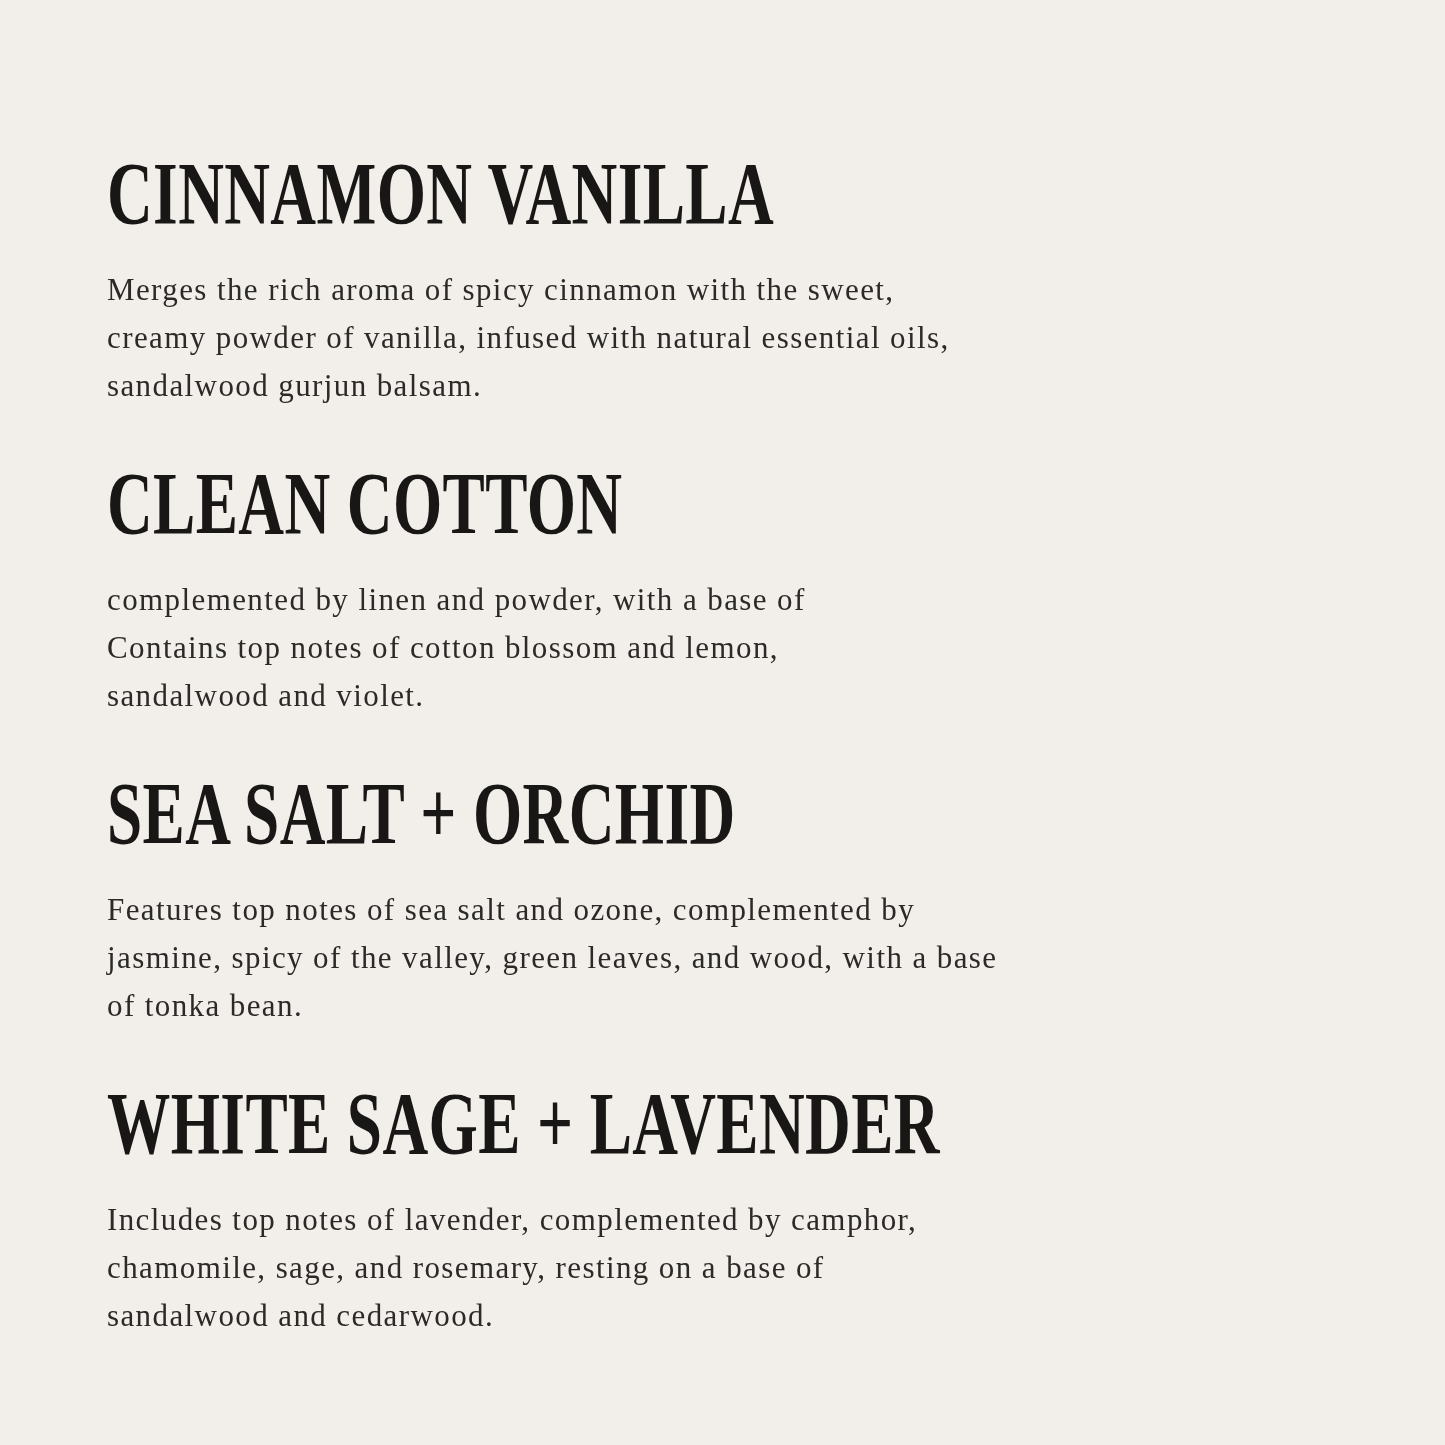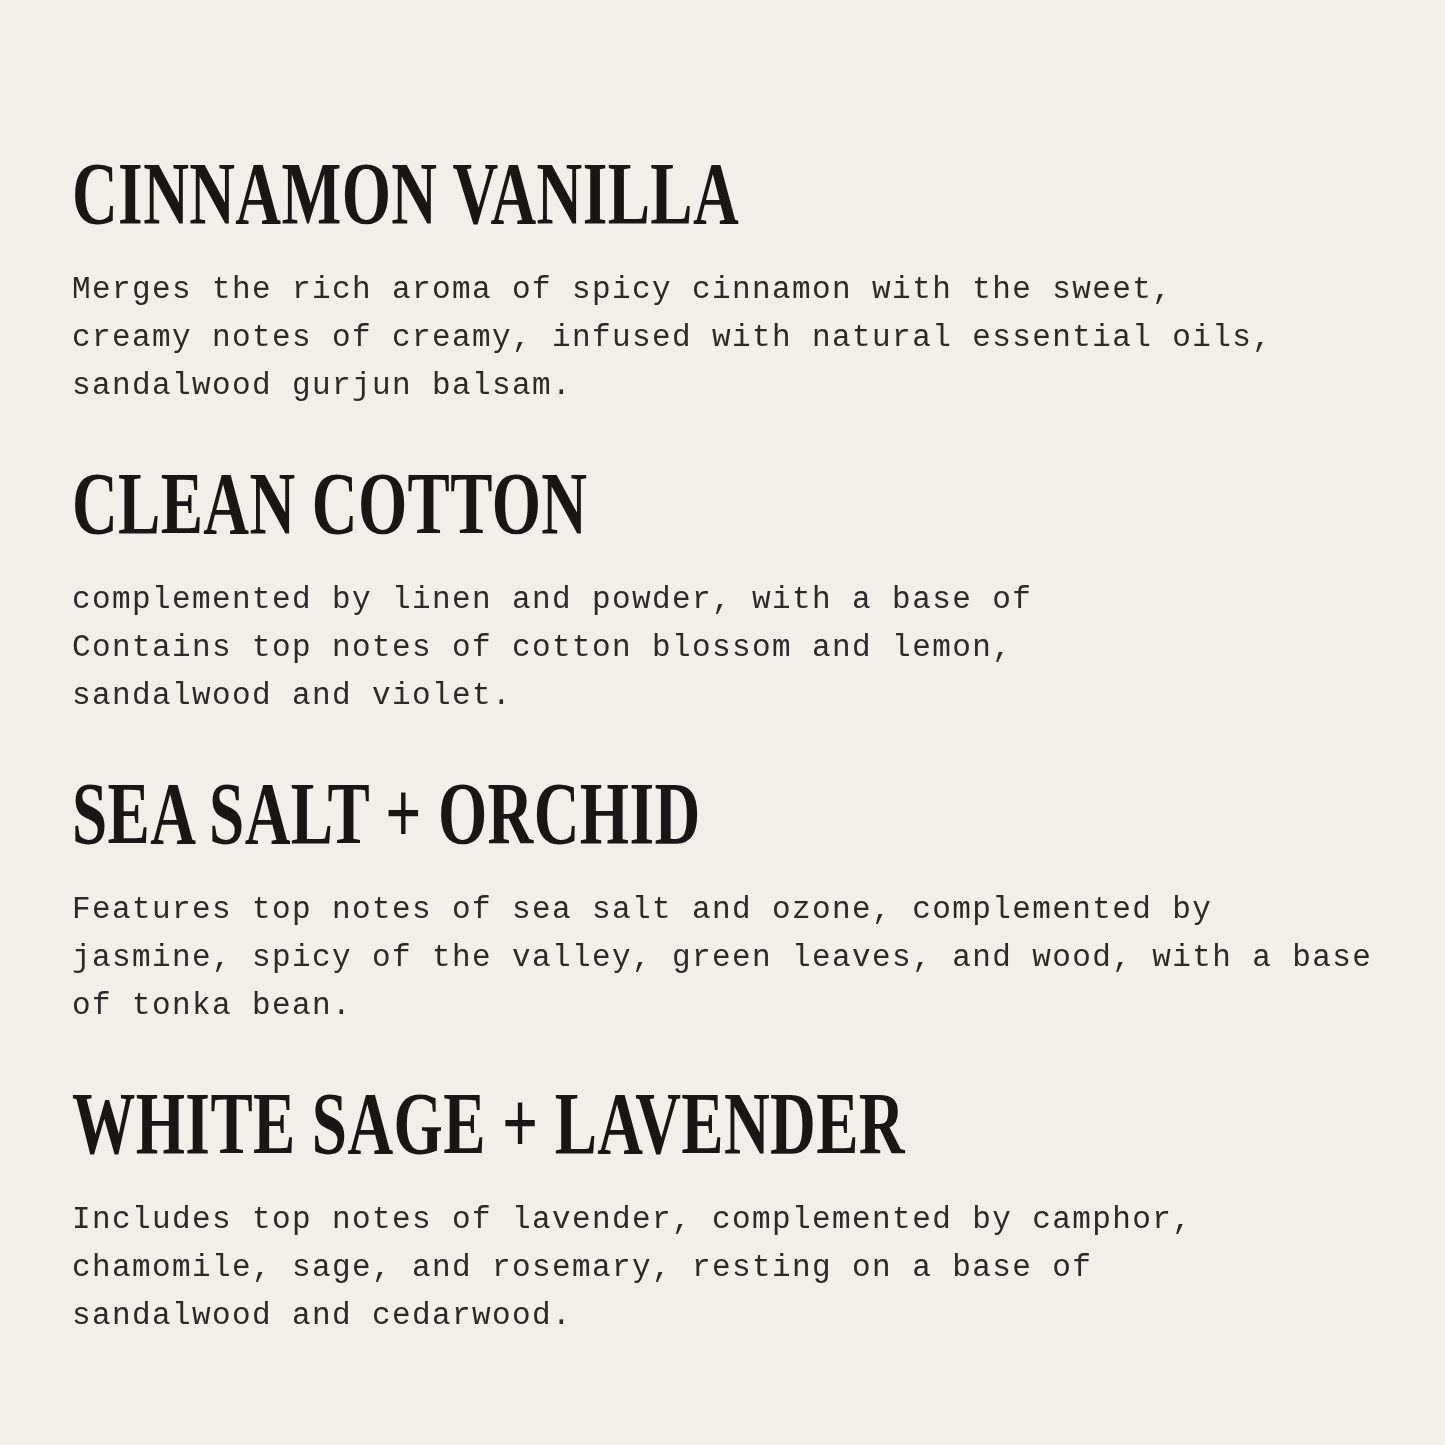--- a/index.html
+++ b/index.html
@@ -7,21 +7,21 @@
     padding: 0;
   }
   body {
     width: 1445px;
     height: 1445px;
     background: #F2EFEA;
     overflow: hidden;
     font-family: "Liberation Sans", sans-serif;
   }
   .content {
-    padding: 150px 145px 0 72px;
+    padding: 150px 145px 0 107px;
   }
   section.fragrance {
     margin-bottom: 50px;
   }
   h2.fragrance-title {
     margin: 0 0 28px 0;
     font-family: "Liberation Serif", "DejaVu Serif", serif;
     font-weight: 600;
     font-size: 88px;
     line-height: 1;
@@ -29,42 +29,42 @@
     white-space: nowrap;
   }
   h2.fragrance-title > span {
     display: inline-block;
     transform: scaleX(0.72);
     transform-origin: left center;
     letter-spacing: 0.5px;
   }
   .fragrance-description {
     margin: 0;
-    font-family: Liberation Mono, monospace;
+    font-family: Liberation Serif, serif;
     font-size: 31px;
     font-weight: 400;
     line-height: 48px;
     letter-spacing: 1.4px;
     color: #2B2A28;
   }
   .description-line {
     display: block;
     white-space: nowrap;
   }
 </style>
 </head>
 <body>
 
 <main class="content">
 
   <section class="fragrance">
     <h2 class="fragrance-title"><span>CINNAMON VANILLA</span></h2>
     <p class="fragrance-description">
       <span class="description-line">Merges the rich aroma of spicy cinnamon with the sweet,</span>
-      <span class="description-line">creamy notes of creamy, infused with natural essential oils,</span>
+      <span class="description-line">creamy powder of vanilla, infused with natural essential oils,</span>
       <span class="description-line">sandalwood gurjun balsam.</span>
     </p>
   </section>
 
   <section class="fragrance">
     <h2 class="fragrance-title"><span>CLEAN COTTON</span></h2>
     <p class="fragrance-description">
       <span class="description-line">complemented by linen and powder, with a base of</span>
       <span class="description-line">Contains top notes of cotton blossom and lemon,</span>
       <span class="description-line">sandalwood and violet.</span>

